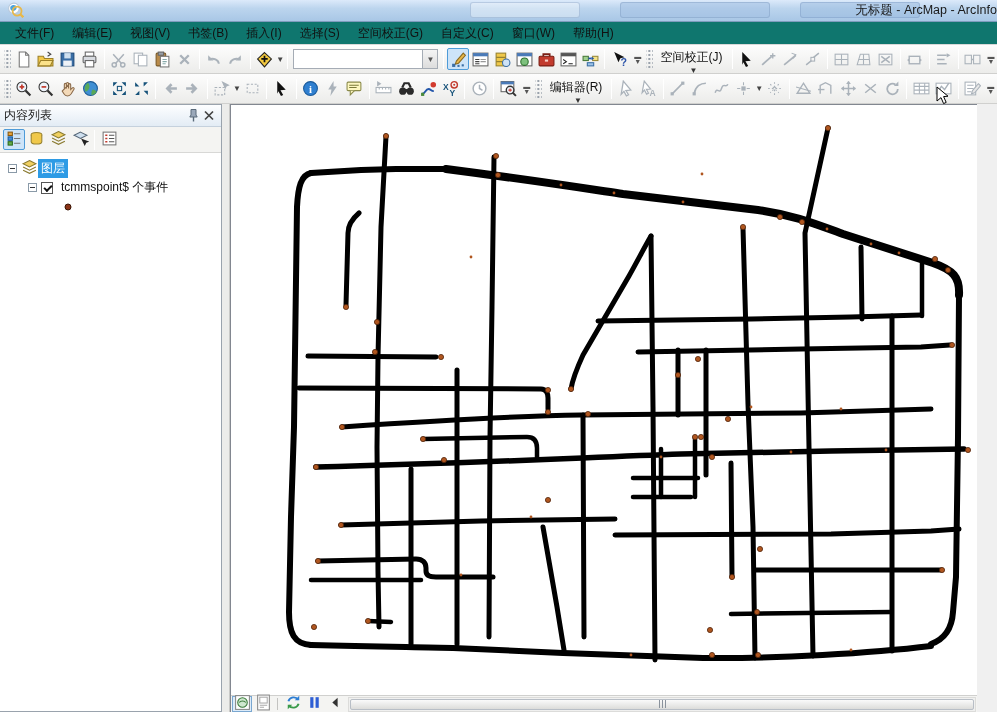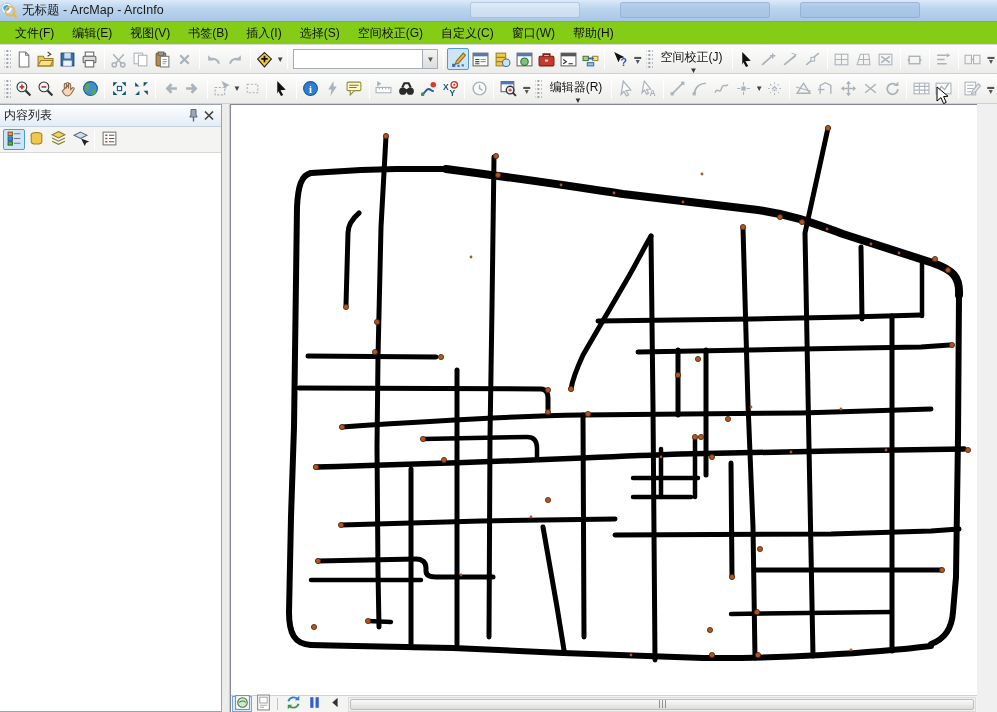--- a/index.html
+++ b/index.html
@@ -1,26 +1,26 @@
 <!DOCTYPE html>
 <html><head>
 <meta charset="utf-8">
 <style>
   * { margin:0; padding:0; box-sizing:border-box; }
   html,body { width:997px; height:712px; overflow:hidden;
     font-family:"Liberation Sans","DejaVu Sans",sans-serif; font-size:12px; background:#f0f0f0; }
   
   #titlebar { position:absolute; left:0; top:0; width:997px; height:22px;
     background:linear-gradient(180deg,#dceafa 0%,#bcd5ee 40%,#a9c7e6 100%);
-    border-bottom:1px solid #7e9cbd; display:flex; align-items:center; padding-left:0; overflow:hidden;}
+    border-bottom:1px solid #7e9cbd; display:flex; align-items:center; padding-left:7px; overflow:hidden;justify-content:space-between;}
   #titlebar .bgwin { position:absolute; top:2px; height:16px; border-radius:3px;
     background:rgba(255,255,255,.35); border:1px solid rgba(120,150,190,.4);}
   #title-text { margin-left:5px; color:#1a1a1a; font-size:12.5px; white-space:nowrap; z-index:2;}
   
-  #menubar { position:absolute; left:0; top:22px; width:997px; height:23px; background:#84cc16;
+  #menubar { position:absolute; left:0; top:22px; width:997px; height:23px; background:#0f766e;
     border-bottom:1px solid #d8d8d8; display:flex; align-items:center; padding-left:6px;}
   .menu-item { padding:3px 9px; color:#111; cursor:default; }
   
   .toolbar-row { position:absolute; left:0; width:997px; display:flex; align-items:center;
     background:linear-gradient(180deg,#fdfdfd,#ececea); border-bottom:1px solid #d0d0ce; padding-left:2px;}
   #tb1 { top:45px; height:29px; }
   #tb2 { top:74px; height:30px; }
   .tb-grip { width:7px; height:20px; margin:0 2px;
     background-image:radial-gradient(circle,#9aa2ac 1px,transparent 1.2px);
     background-size:4px 4px; background-position:center; cursor:move;}
@@ -761,20 +761,40 @@
         </div>
         <div class="tb-sep"></div>
         <div class="toc-tool">
           <span><svg width="17" height="17" viewBox="0 0 16 16">
               <rect x="2" y="2" width="12" height="12" fill="#fff" stroke="#777"></rect>
               <path d="M4 5h2M4 8h2M4 11h2" stroke="#c23b2e" stroke-width="1.4"></path>
               <path d="M7.5 5h5M7.5 8h5M7.5 11h5" stroke="#555"></path>
             </svg></span>
         </div>
       </div>
+    <div id="toc-tree">
+      <div class="tree-row" style="padding-left:8px">
+        <span class="expander"></span>
+        <span id="layers-icon"><svg width="17" height="17" viewBox="0 0 16 16">
+              <path d="M8 1.5l6 3-6 3-6-3z" fill="#f0d060" stroke="#8a7a30"></path>
+              <path d="M2 7.5l6 3 6-3M2 10.5l6 3 6-3" fill="none" stroke="#8a7a30"></path>
+            </svg></span>
+        <span class="tree-label selected">图层</span>
+      </div>
+      <div class="tree-row" style="padding-left:28px">
+        <span class="expander"></span>
+        <span class="checkbox"></span>
+        <span class="tree-label">tcmmspoint$ 个事件</span>
+      </div>
+      <div class="tree-row" style="padding-left:62px">
+        <svg width="12" height="12">
+          <circle id="legend-dot" cx="6" cy="6" r="3" fill="#8a3317" stroke="#3a1505"></circle>
+        </svg>
+      </div>
+    </div>
   </div>
 
   <div id="splitter"></div>
 
   <div id="map">
     <div id="map-canvas">
         <svg width="767" height="585" viewBox="0 0 767 585">
           <path d="M80,66 C70,68 67,80 66,100 L63,320 60,410 58,505 C58,526 63,537 80,538" fill="none" stroke="#000000" stroke-width="6" stroke-linecap="round" stroke-linejoin="round"></path>
           <path d="M80,66 L130,63 165,62 215,62" fill="none" stroke="#000000" stroke-width="6" stroke-linecap="round" stroke-linejoin="round"></path>
           <path d="M215,62 C300,73 345,80 392,87 L527,103 C562,108 582,116 612,127 L702,156 C722,163 729,170 728,188" fill="none" stroke="#000000" stroke-width="8" stroke-linecap="round" stroke-linejoin="round"></path>

